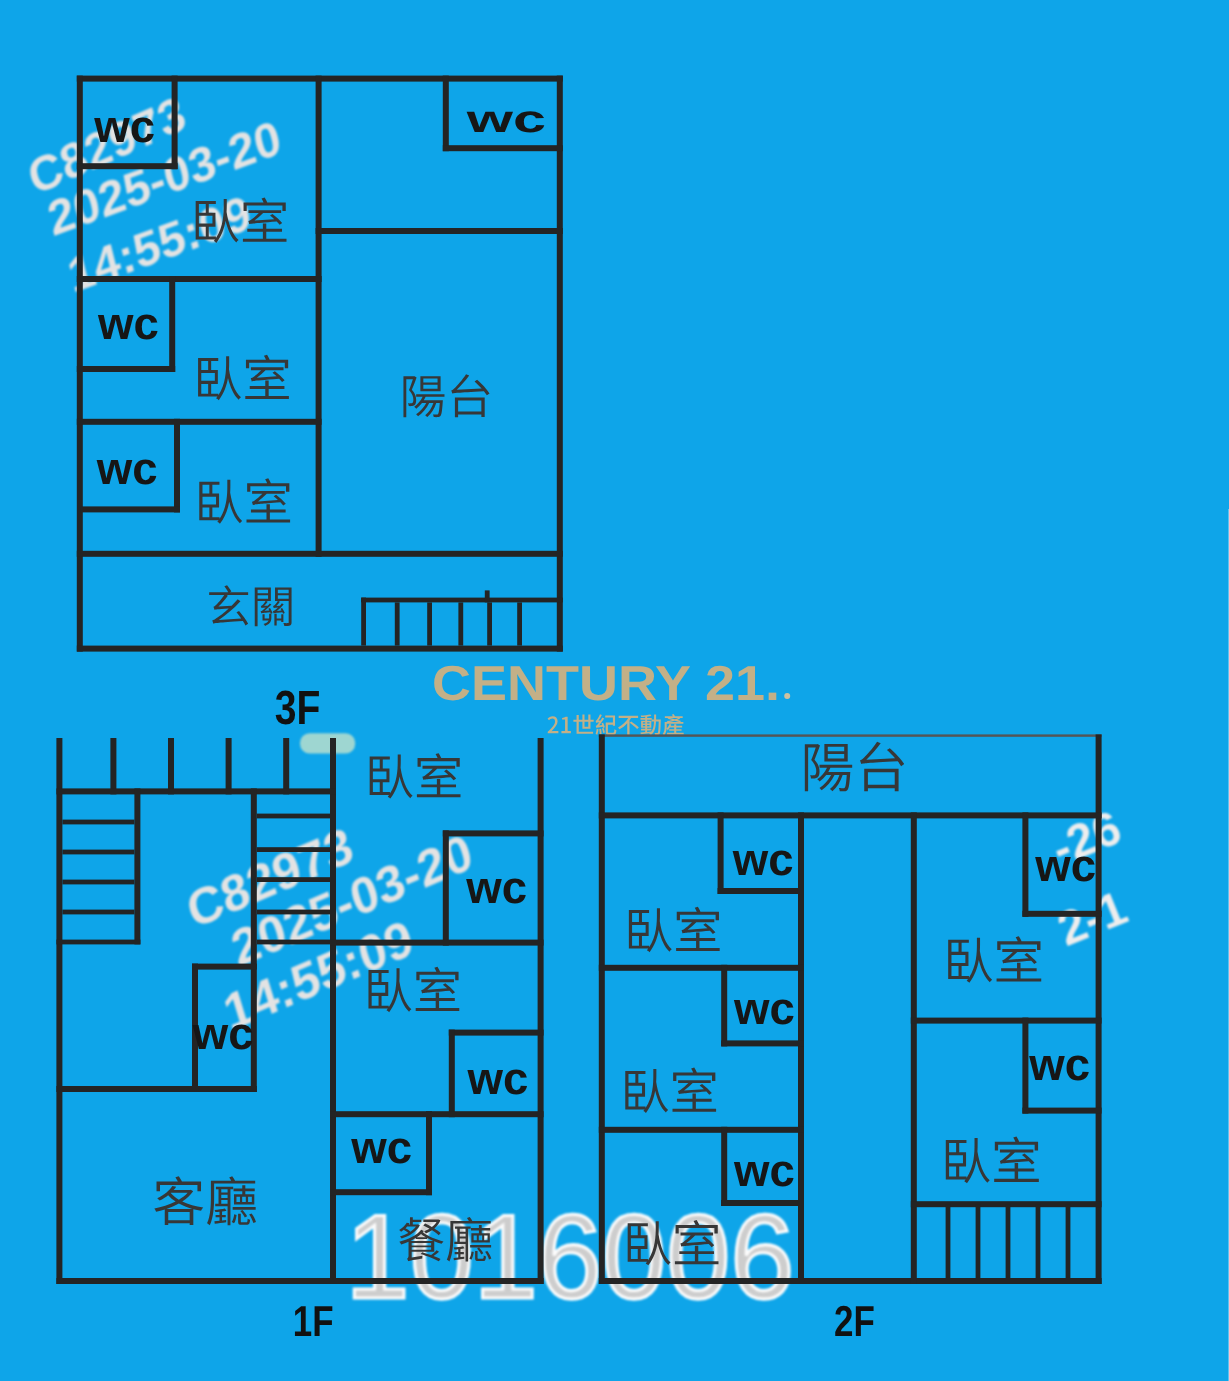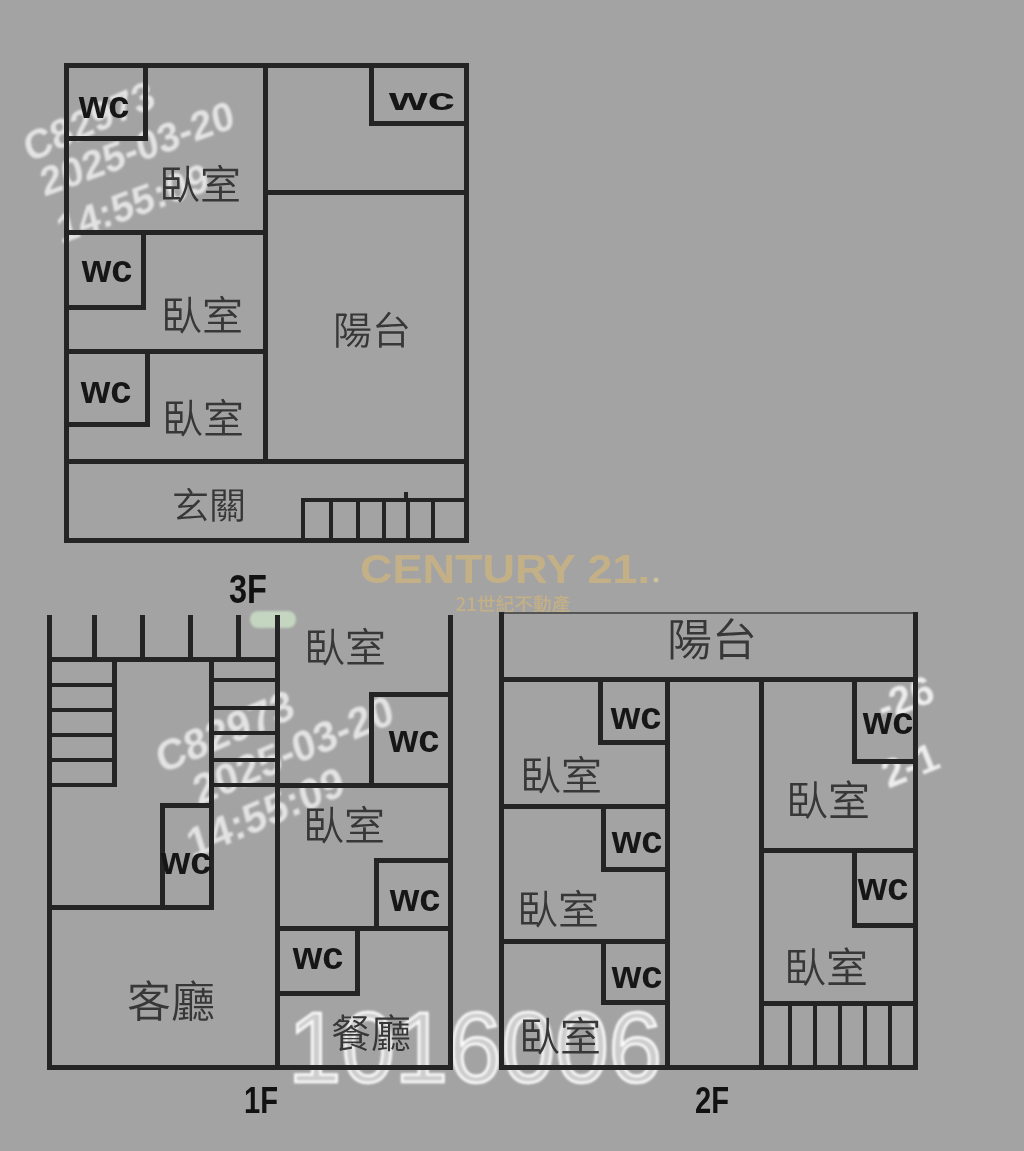--- a/index.html
+++ b/index.html
@@ -1,15 +1,15 @@
 <!DOCTYPE html>
 <html><head><meta charset="utf-8">
 <style>
 html,body{margin:0;padding:0;background:#fcfcfc;}
-#page{position:relative;width:1024px;height:1151px;overflow:hidden;background:#a3a3a3;}
+#page{position:relative;width:1024px;height:1151px;overflow:hidden;background:#0ea5e9;}
 text{font-family:"Liberation Sans",sans-serif;}
 </style></head>
 <body>
 <div id="page">
 <svg width="1024" height="1151" viewBox="0 0 1024 1151">
 <defs>
 <path id="wo" d="M164 476H440V319H164ZM164 256H304V57H164ZM164 538V719H304V538ZM669 820V698C669 530 666 260 511 26V57H365V256H501V538H365V719H509V780H99V-2H492L466 -36C483 -44 508 -62 519 -75C629 68 682 228 707 375C753 188 822 29 925 -66C936 -50 957 -28 971 -17C844 91 766 312 727 553C730 606 731 655 731 698V820Z"></path>
 <path id="shi" d="M149 213V154H465V11H59V-50H945V11H534V154H854V213H534V323H465V213ZM190 307C220 318 266 322 747 360C771 336 791 314 806 295L858 332C816 383 731 461 660 515L611 482C639 460 668 435 697 409L294 380C354 423 414 476 470 533H836V592H173V533H382C324 473 261 422 238 406C211 386 188 372 170 370C177 352 186 320 190 307ZM438 829C453 805 468 774 479 748H72V574H137V686H862V574H930V748H554C542 778 521 818 501 848Z"></path>
 <path id="yang" d="M507 613H811V529H507ZM507 746H811V663H507ZM444 798V476H876V798ZM354 412V357H492C452 270 387 196 312 146C325 136 347 115 357 103C401 136 442 177 479 225H570C519 127 440 41 353 -15C365 -25 386 -48 394 -59C487 8 577 108 632 225H723C687 118 625 25 547 -36C561 -46 583 -66 593 -76C675 -5 743 101 783 225H858C848 66 836 4 820 -13C813 -22 805 -23 792 -23C779 -23 748 -22 713 -19C721 -35 728 -59 729 -76C764 -79 799 -78 819 -77C842 -74 857 -69 872 -53C896 -25 909 49 922 252C923 262 925 281 925 281H517C531 305 544 331 556 357H959V412ZM82 795V-78H143V734H284C262 666 231 575 200 500C274 420 294 352 294 296C294 266 288 237 272 226C264 220 253 217 240 217C223 215 203 216 179 218C190 201 195 175 196 159C219 157 244 158 265 160C285 162 302 168 316 177C343 196 354 238 354 290C354 353 337 424 261 508C296 588 334 690 363 771L320 798L310 795Z"></path>
 <path id="tai" d="M182 340V-78H250V-23H747V-75H818V340ZM250 43V276H747V43ZM125 428C162 441 218 443 802 477C828 445 849 414 865 388L922 429C871 512 754 636 655 721L602 686C652 642 706 588 753 535L221 508C312 592 404 698 487 811L420 840C340 715 221 587 185 553C151 520 125 498 103 494C111 476 122 442 125 428Z"></path>

